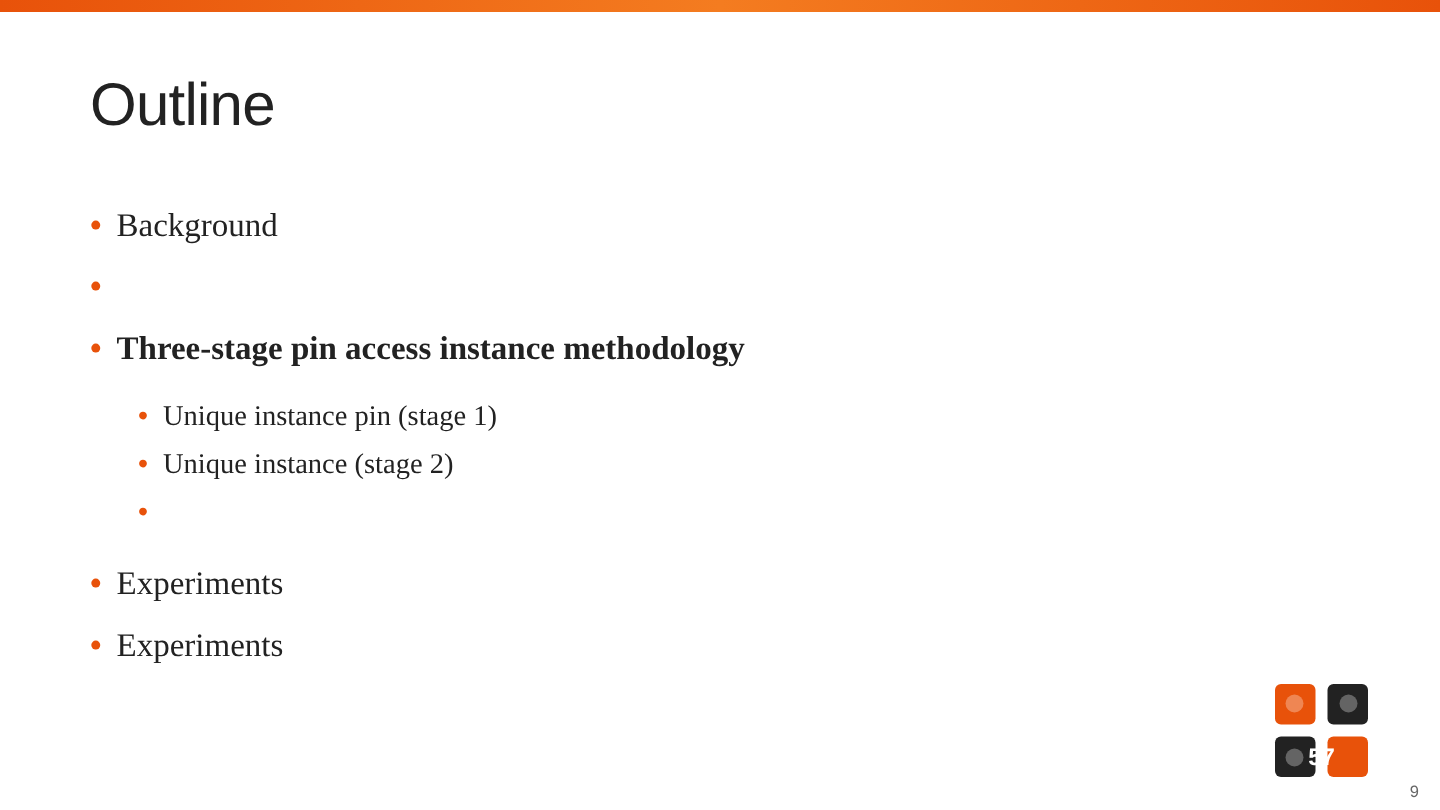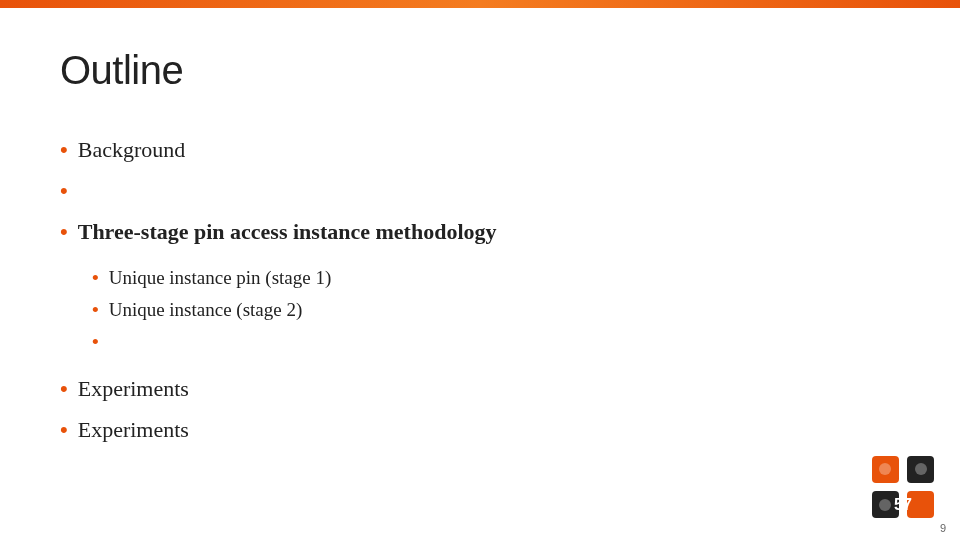--- a/index.html
+++ b/index.html
@@ -91,21 +91,21 @@
     }
 
     .sub-list li .text {
       line-height: 1.4;
       font-weight: 400;
     }
 
     .logo-area {
       position: absolute;
       bottom: 18px;
-      right: 22px;
+      right: 44px;
       display: flex;
       align-items: center;
       justify-content: center;
       text-align: right;
     }
 
     .logo-svg-container {
       position: relative;
       width: 70px;
       height: 70px;

